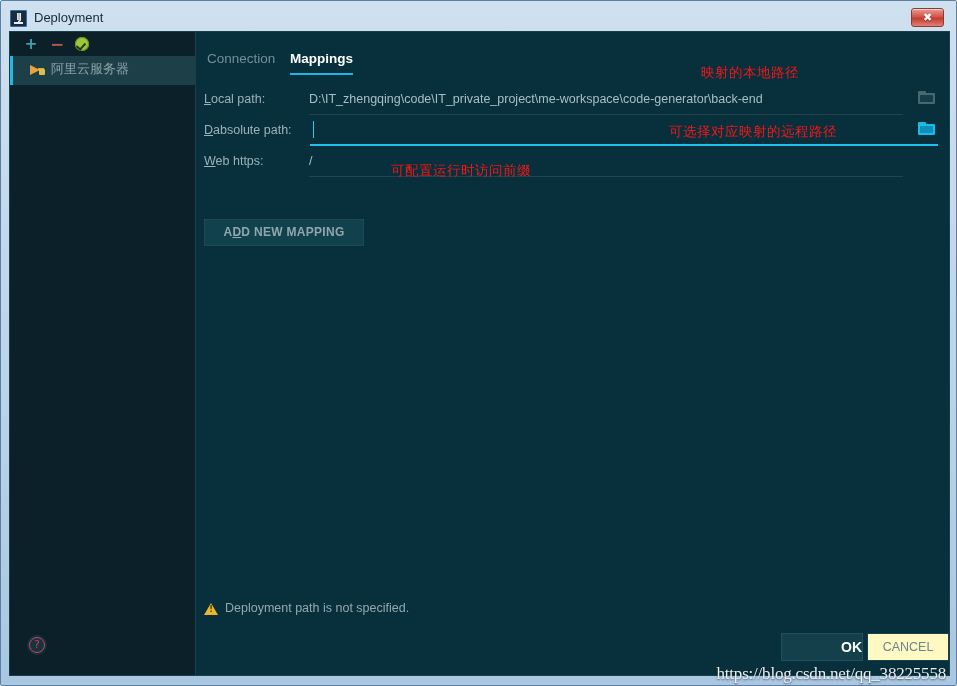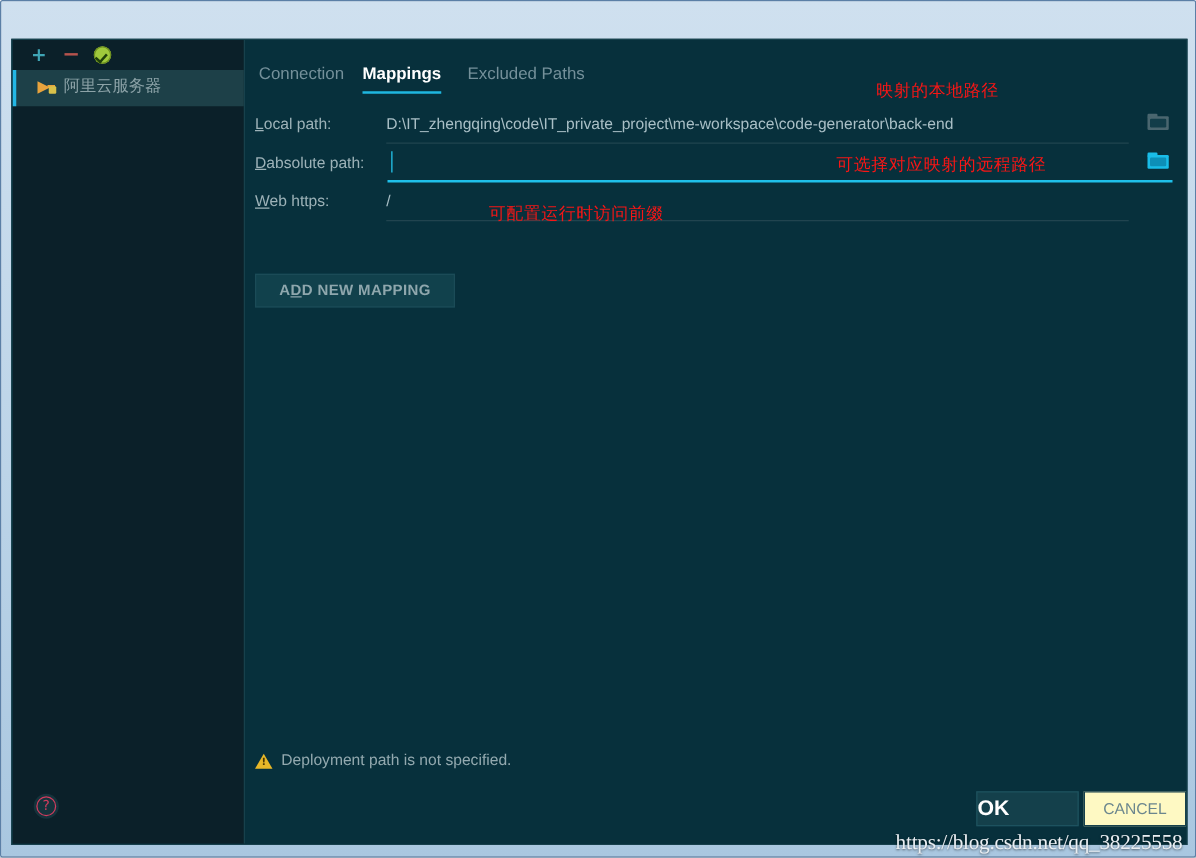--- a/index.html
+++ b/index.html
@@ -452,23 +452,23 @@
   #ok-button {
     right: 86px;
     background: #14404b;
     border: 1px solid #1d525f;
   }
   #ok-button .lbl {
     position: absolute;
     left: 0; top: 0;
     width: 80px; height: 26px;
     line-height: 26px;
-    text-align: left;
-    font-family: "Liberation Sans", sans-serif;
-    font-size: 17px;
+    text-align: right;
+    font-family: "Liberation Sans", sans-serif;
+    font-size: 14px;
     font-weight: bold;
     color: #ffffff;
   }
   #cancel-button {
     right: 0px;
     background: #fef9c3;
     border: 1px solid #16404c;
   }
   #cancel-button .lbl {
     position: absolute;
@@ -504,20 +504,30 @@
     text-shadow: 0 1px 2px rgba(0,0,0,.6);
     white-space: nowrap;
     letter-spacing: -.2px;
   }
 </style>
 </head>
 <body>
 
 <div id="window">
 
+  <div id="titlebar">
+    <div id="app-icon">
+      <span class="ij">IJ</span>
+      <span class="bar"></span>
+    </div>
+    <div id="window-title">Deployment</div>
+    <div id="close-button">
+      <span class="x">✖</span>
+    </div>
+  </div>
 
   <div id="dialog">
 
     <div id="sidebar">
 
       <div id="sidebar-toolbar">
         <div class="tb-btn" id="btn-add">
           <span class="glyph">+</span>
         </div>
         <div class="tb-btn" id="btn-remove">
@@ -542,21 +552,20 @@
     </div>
 
     <div id="content">
 
       <div id="tabs">
         <div class="tab" id="tab-connection">Connection</div>
         <div class="tab active" id="tab-mappings">
           <span>Mappings</span>
           <span class="underline"></span>
         </div>
-        <div class="tab" id="tab-excluded">Excluded Paths</div>
       </div>
 
       <div id="form">
 
         <div class="row">
           <span class="label"><span class="mn">L</span><span>ocal path:</span></span>
           <span class="value" style="left:113px;">D:\IT_zhengqing\code\IT_private_project\me-workspace\code-generator\back-end</span>
           <span class="sep"></span>
           <span class="folder muted">
             <span class="f-back"></span>

